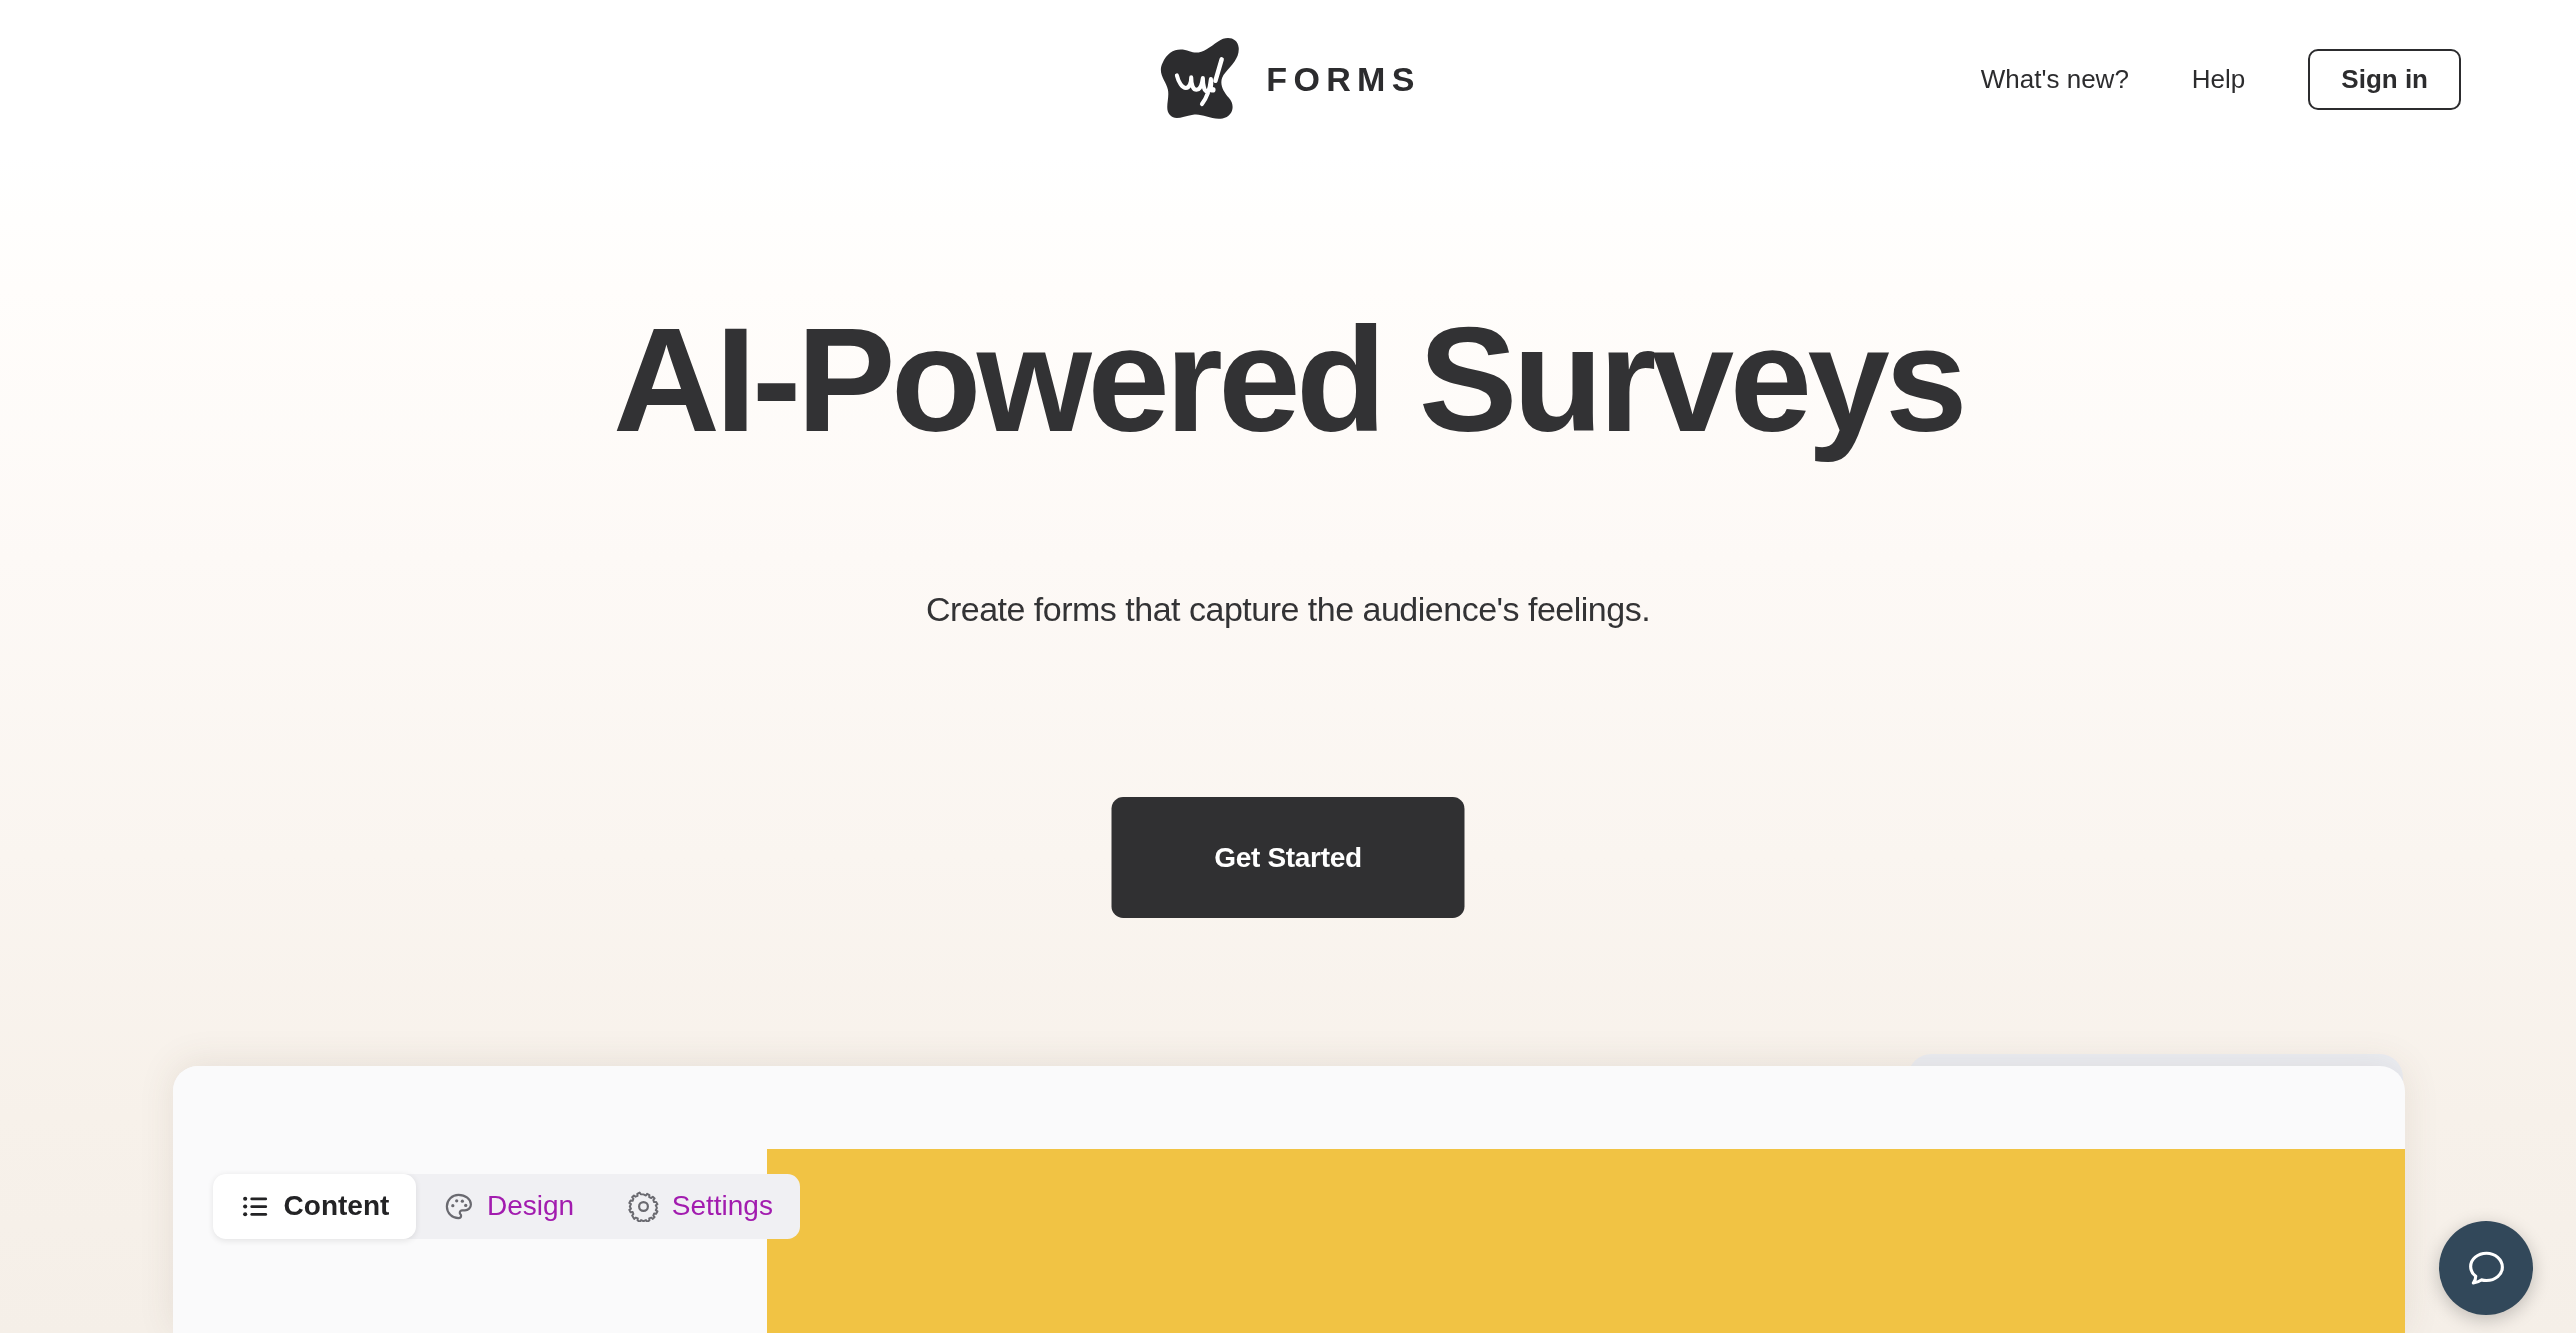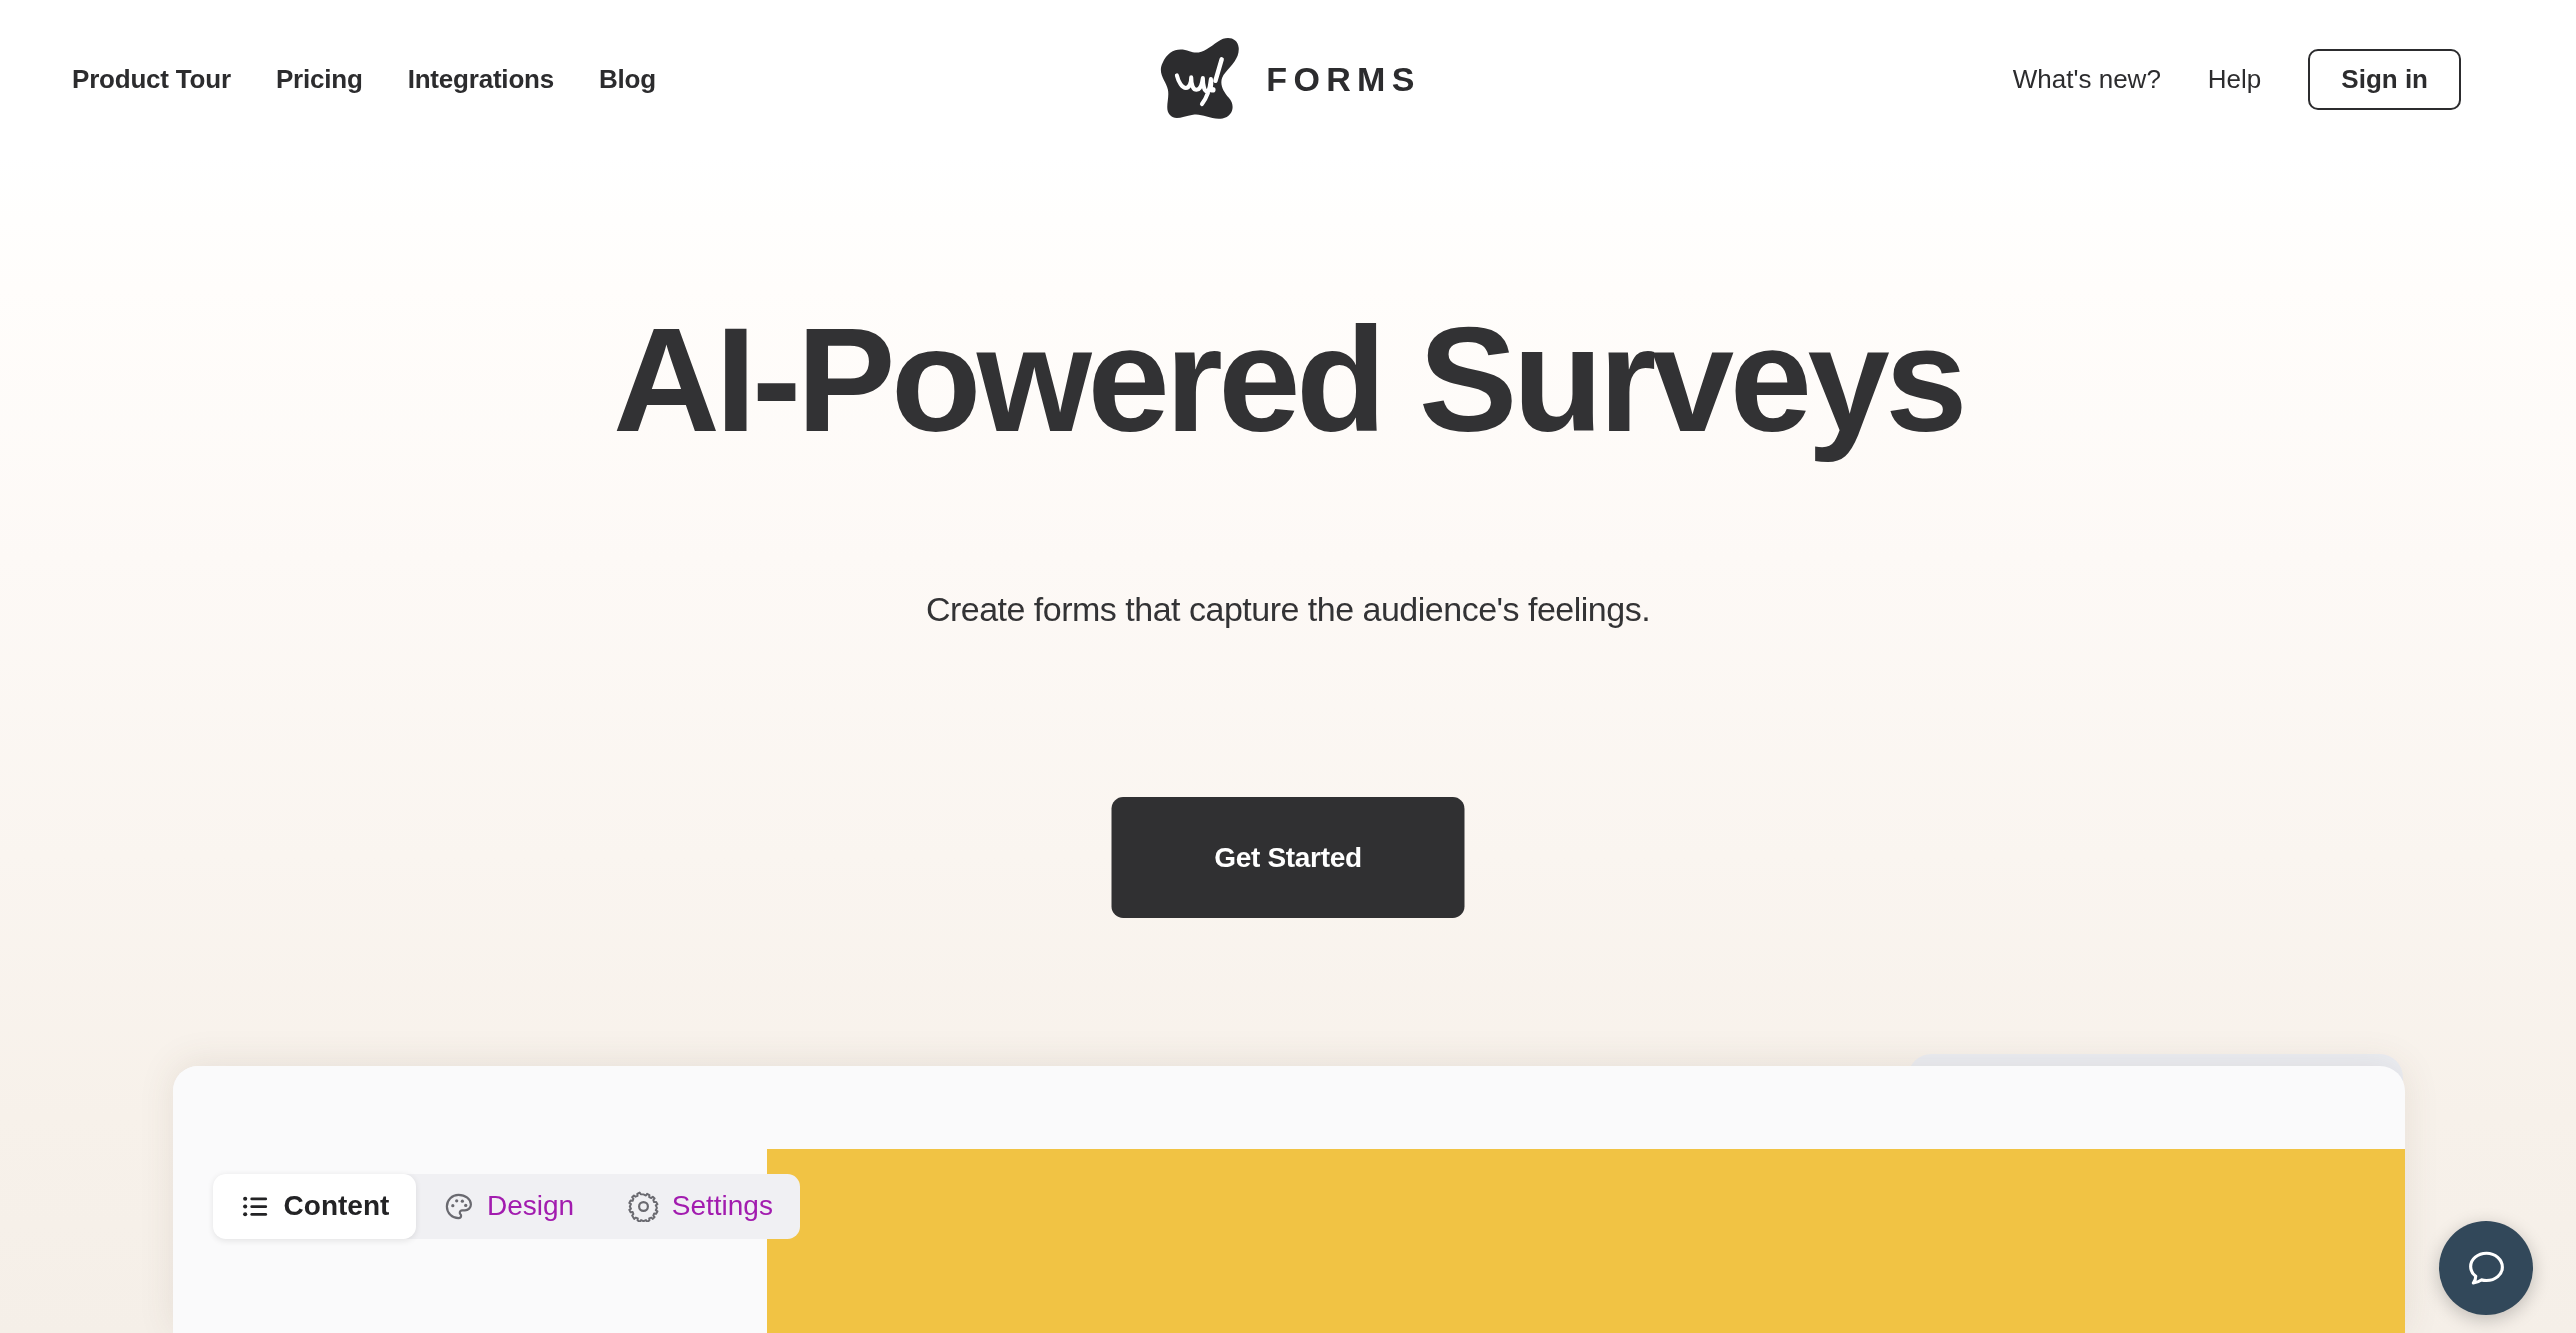--- a/index.html
+++ b/index.html
@@ -45,21 +45,21 @@
     display:flex; align-items:center; gap:16px;
   }
   #logo-mark { width:95px; height:86px; display:block; }
   #logo-word {
     font-size:34px; font-weight:bold; color:#2c2c2e;
     letter-spacing:6.3px;
   }
 
   #nav-right {
     position:absolute; right:70px; top:0; height:158px;
-    display:flex; align-items:center; gap:0;
+    display:flex; align-items:center; gap:16px;
   }
   .nav-link-light {
     font-size:26px; font-weight:normal; color:#2c2c2e;
     white-space:nowrap; cursor:pointer;
   }
   #link-whatsnew { margin-right:47px; }
   #link-help { margin-right:47px;text-align:right; }
   #btn-signin {
     border:2.7px solid #2c2c2e; border-radius:10px;
     background:transparent; color:#2c2c2e;
@@ -154,26 +154,20 @@
   }
   #chat-widget svg { width:47px; height:47px; display:block; }
 </style>
 </head>
 <body>
 
 <div id="page">
 
   <header id="header">
 
-    <nav id="nav-left">
-      <a class="nav-link">Product Tour</a>
-      <a class="nav-link">Pricing</a>
-      <a class="nav-link">Integrations</a>
-      <a class="nav-link">Blog</a>
-    </nav>
 
     <a id="logo">
       <svg id="logo-mark" viewBox="0 0 106 96">
         <path d="M8 30 C14 16, 26 12, 38 17 C50 22, 58 14, 70 6 C80 -1, 92 2, 93 13
                  C94 24, 86 32, 78 41 C70 50, 74 60, 82 69 C90 78, 86 90, 75 92
                  C62 94, 52 86, 42 88 C30 90, 22 95, 16 88 C10 81, 16 70, 14 60
                  C12 50, 2 42, 8 30 Z" fill="#2c2c2e"></path>
         <path d="M24 44 C26 52, 30 58, 34 58 C38 58, 40 52, 40 46
                  M40 46 C40 54, 42 60, 46 60 C50 60, 52 54, 53 47
                  M53 47 C53 56, 55 62, 58 62 C62 62, 63 55, 62 48

